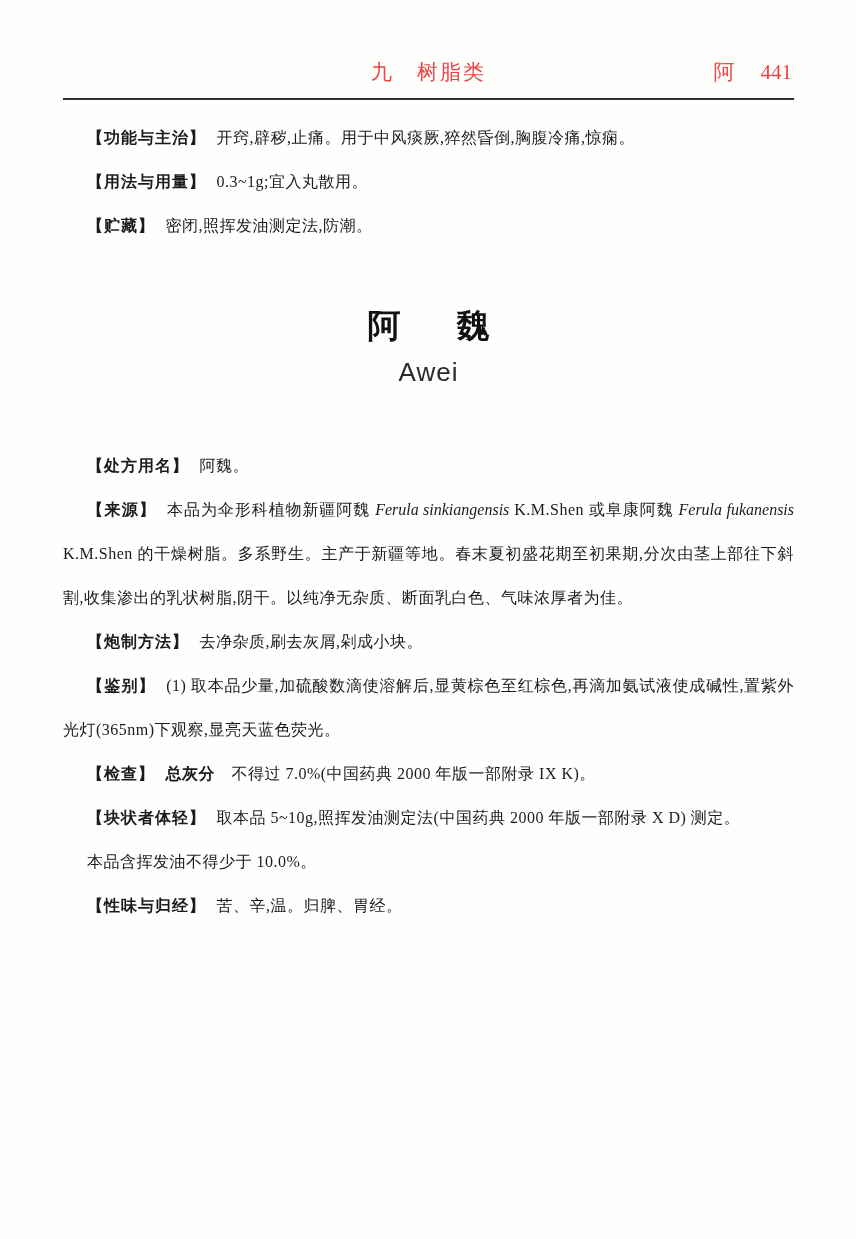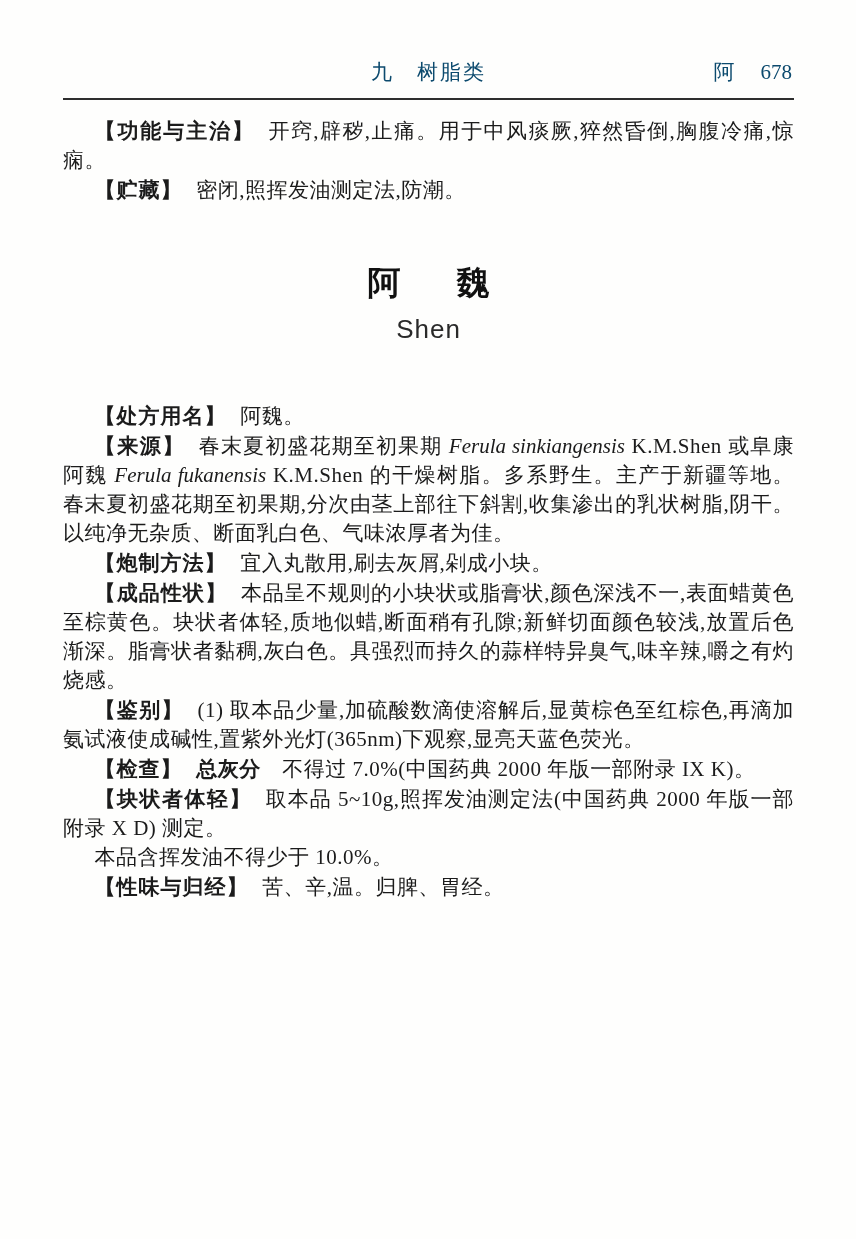--- a/index.html
+++ b/index.html
@@ -12,32 +12,32 @@
     position: relative;
     overflow: hidden;
   }
   .content { padding: 58px 62px 0 63px; }
 
   
   .running-head {
     position: relative;
     height: 30px;
     font-size: 21px;
-    color: #0c4a6e;
+    color: #ef4444;
   }
   .chapter { position: absolute; left: 0; right: 0; text-align: center; letter-spacing: 2px; }
   .folio { position: absolute; right: 2px; top: 0; display: flex; gap: 26px; align-items: baseline; }
   .rule { border: none; border-top: 2px solid #2e2e2e; margin: 10px 0 0 0; }
 
   
   .prev-entry { margin-top: 16px; }
   .para {
     margin: 0;
-    font-size: 21px;
-    line-height: 29px;
+    font-size: 16px;
+    line-height: 44px;
     text-align: justify;
     text-indent: 1.5em;
     letter-spacing: 0.5px;
   }
   .sec-label {
     font-family: "Liberation Sans", sans-serif;
     font-weight: 700;
     margin-right: 0.65em;
     letter-spacing: 1px;
   }
@@ -68,42 +68,42 @@
 <body>
 
 <div class="page">
   <div class="content">
 
     <header>
       <div class="running-head">
         <span class="chapter">九　树脂类</span>
         <span class="folio">
           <span>阿</span>
-          <span>678</span>
+          <span>441</span>
         </span>
       </div>
       <hr class="rule">
     </header>
 
     <section class="prev-entry">
         <p class="para"><span class="sec-label">【功能与主治】</span><span class="seg">开窍,辟秽,止痛。用于中风痰厥,猝然昏倒,胸腹冷痛,惊痫。</span></p>
+        <p class="para"><span class="sec-label">【用法与用量】</span><span class="seg">0.3~1g;宜入丸散用。</span></p>
         <p class="para"><span class="sec-label">【贮藏】</span><span class="seg">密闭,照挥发油测定法,防潮。</span></p>
       </section>
 
     <h1 class="title-cn">
       <span>阿</span>
       <span>魏</span>
     </h1>
-    <div class="pinyin">Shen</div>
+    <div class="pinyin">Awei</div>
 
     <section class="mono-body">
         <p class="para"><span class="sec-label">【处方用名】</span><span class="seg">阿魏。</span></p>
-        <p class="para"><span class="sec-label">【来源】</span><span class="seg">春末夏初盛花期至初果期 </span><span class="seg ital">Ferula sinkiangensis</span><span class="seg"> K.M.Shen 或阜康阿魏 </span><span class="seg ital">Ferula fukanensis</span><span class="seg"> K.M.Shen 的干燥树脂。多系野生。主产于新疆等地。春末夏初盛花期至初果期,分次由茎上部往下斜割,收集渗出的乳状树脂,阴干。以纯净无杂质、断面乳白色、气味浓厚者为佳。</span></p>
-        <p class="para"><span class="sec-label">【炮制方法】</span><span class="seg">宜入丸散用,刷去灰屑,剁成小块。</span></p>
-        <p class="para"><span class="sec-label">【成品性状】</span><span class="seg">本品呈不规则的小块状或脂膏状,颜色深浅不一,表面蜡黄色至棕黄色。块状者体轻,质地似蜡,断面稍有孔隙;新鲜切面颜色较浅,放置后色渐深。脂膏状者黏稠,灰白色。具强烈而持久的蒜样特异臭气,味辛辣,嚼之有灼烧感。</span></p>
+        <p class="para"><span class="sec-label">【来源】</span><span class="seg">本品为伞形科植物新疆阿魏 </span><span class="seg ital">Ferula sinkiangensis</span><span class="seg"> K.M.Shen 或阜康阿魏 </span><span class="seg ital">Ferula fukanensis</span><span class="seg"> K.M.Shen 的干燥树脂。多系野生。主产于新疆等地。春末夏初盛花期至初果期,分次由茎上部往下斜割,收集渗出的乳状树脂,阴干。以纯净无杂质、断面乳白色、气味浓厚者为佳。</span></p>
+        <p class="para"><span class="sec-label">【炮制方法】</span><span class="seg">去净杂质,刷去灰屑,剁成小块。</span></p>
         <p class="para"><span class="sec-label">【鉴别】</span><span class="seg">(1) 取本品少量,加硫酸数滴使溶解后,显黄棕色至红棕色,再滴加氨试液使成碱性,置紫外光灯(365nm)下观察,显亮天蓝色荧光。</span></p>
         <p class="para"><span class="sec-label">【检查】</span><span class="seg bold">总灰分</span><span class="seg"> 不得过 7.0%(中国药典 2000 年版一部附录 IX K)。</span></p>
         <p class="para"><span class="sec-label">【块状者体轻】</span><span class="seg">取本品 5~10g,照挥发油测定法(中国药典 2000 年版一部附录 X D) 测定。</span></p>
         <p class="para"><span class="seg">本品含挥发油不得少于 10.0%。</span></p>
         <p class="para"><span class="sec-label">【性味与归经】</span><span class="seg">苦、辛,温。归脾、胃经。</span></p>
       </section>
 
   </div>
 </div>
 

